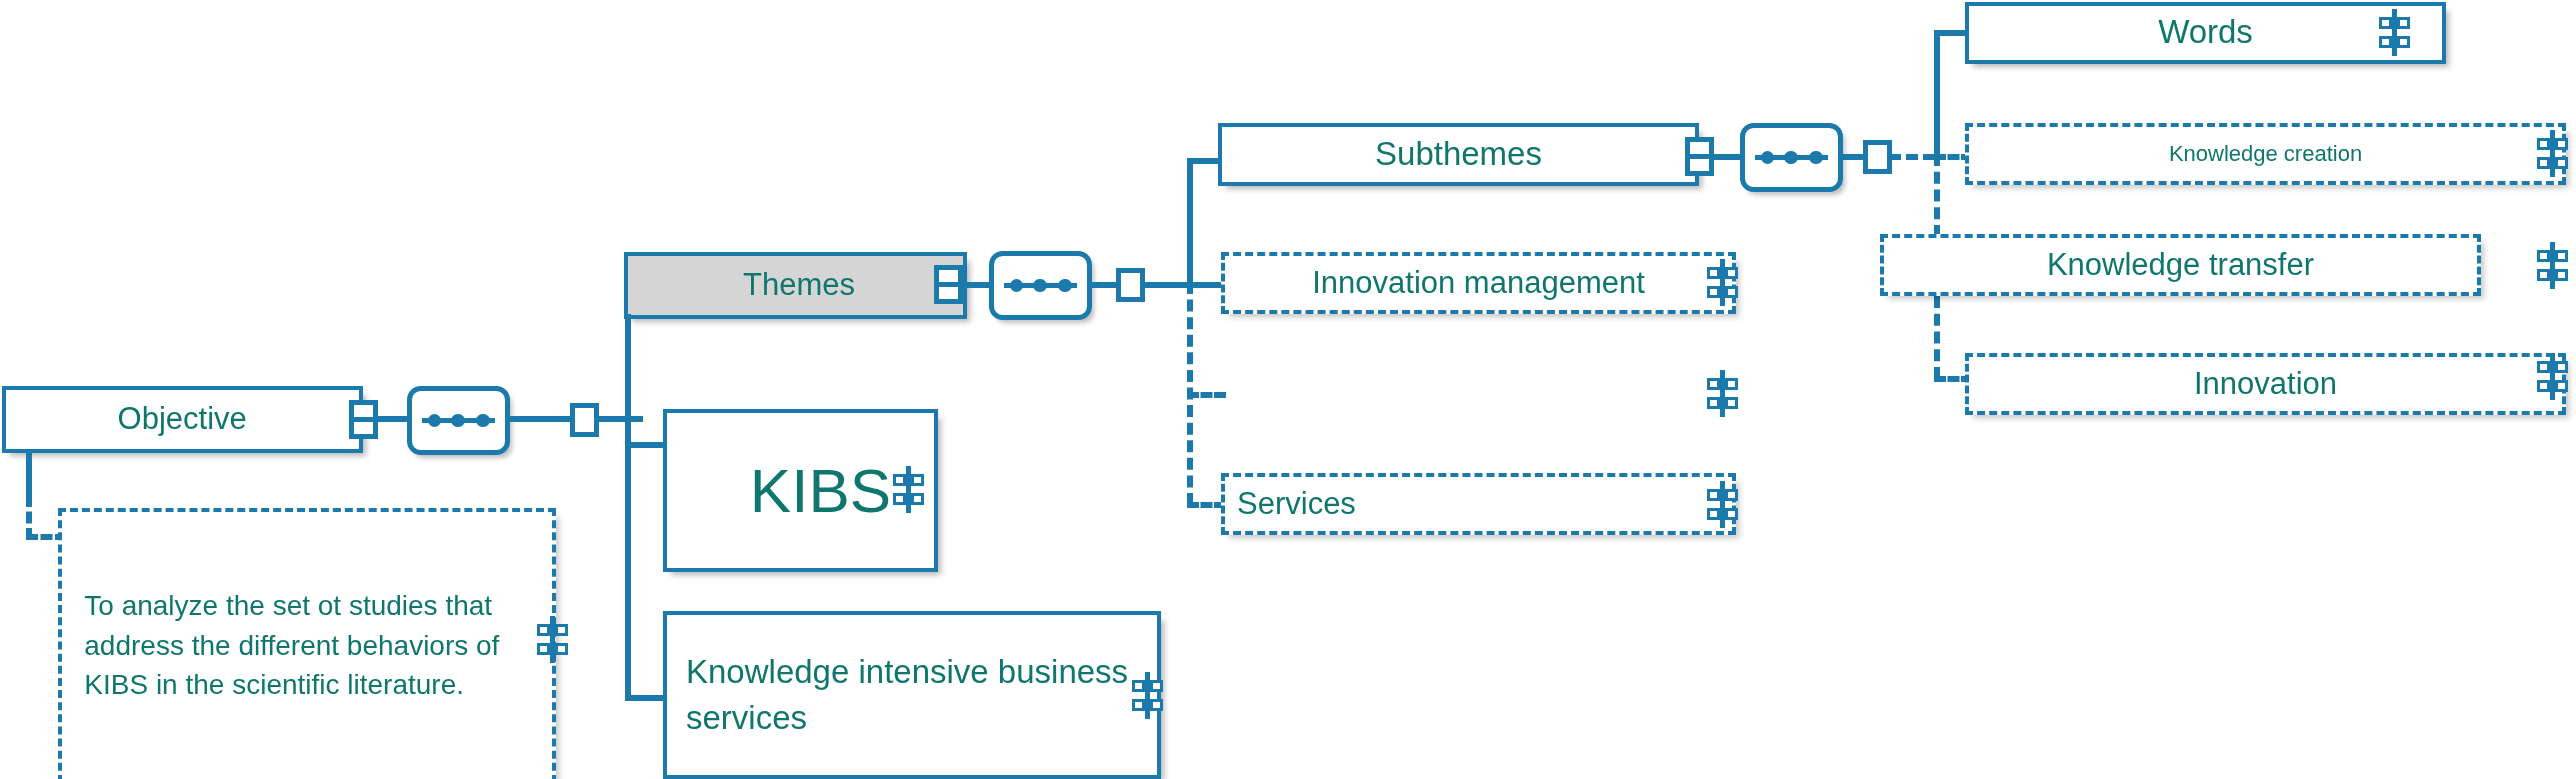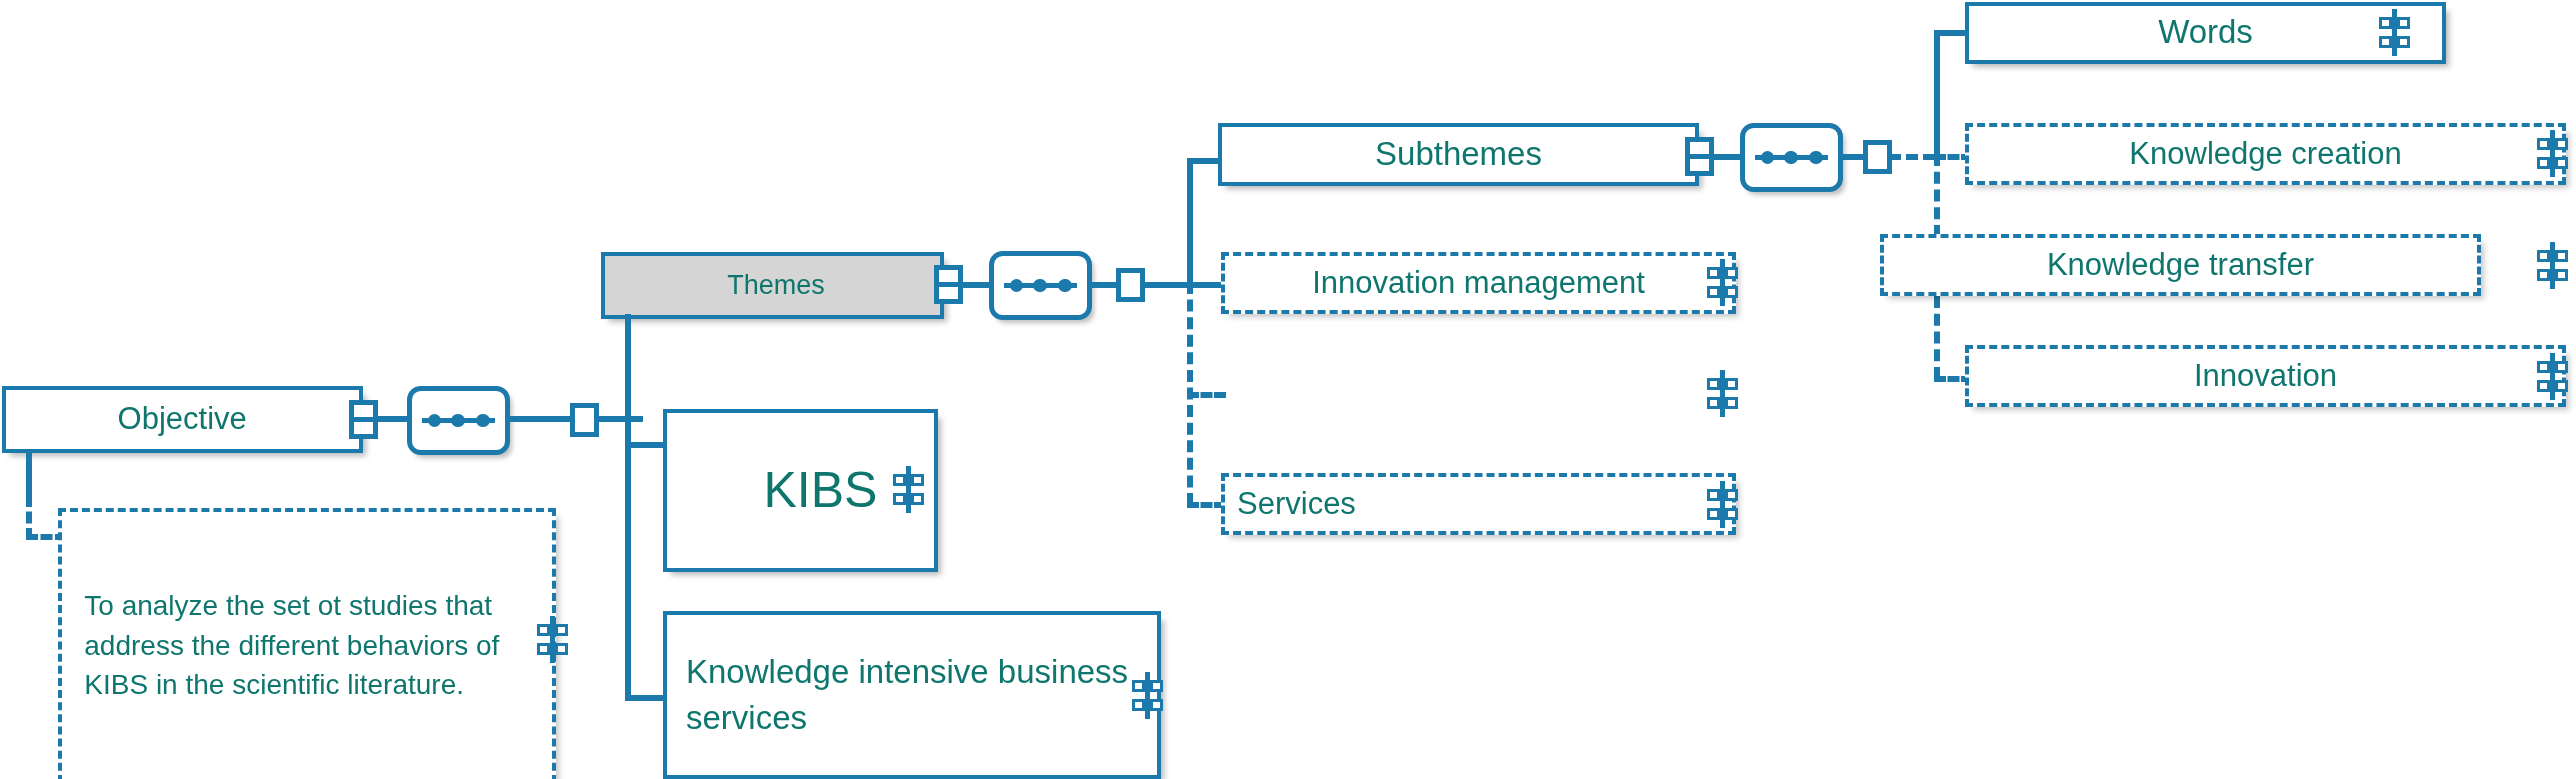--- a/index.html
+++ b/index.html
@@ -82,42 +82,42 @@
     <span class="lbl" style="text-align:left;line-height:1.42;">To analyze the set ot studies that address the different behaviors of KIBS in the scientific literature.</span>
   </div>
   <div class="grid" style="left:537px;top:624px;">
     <u></u>
     <i class="a"></i>
       <i class="b"></i>
     <i class="c"></i>
       <i class="d"></i>
   </div>
 
-  <div class="node solid selected" style="left:601px;top:252px;width:343px;height:67px;font-size:27px;padding-left:7px;">
+  <div class="node solid selected" style="left:624px;top:252px;width:343px;height:67px;font-size:31px;padding-left:7px;">
     <span class="lbl">Themes</span>
   </div>
   <div class="sqicon" style="left:934px;top:265px;"></div>
   <div class="ln lnH" style="left:960px;top:282px;width:34px;"></div>
 
   <div class="beads" style="left:989px;top:251px;">
     <span class="bar"></span>
     <span class="bd" style="left:15.5px;"></span>
     <span class="bd" style="left:39px;"></span>
     <span class="bd" style="left:64px;"></span>
   </div>
 
   <div class="ln lnH" style="left:1091px;top:282px;width:29px;"></div>
   <div class="sqplain" style="left:1116px;top:268px;"></div>
   <div class="ln lnH" style="left:1144px;top:282px;width:45px;"></div>
 
   <div class="ln lnV" style="left:625px;top:314px;height:386px;"></div>
   <div class="ln lnH" style="left:625px;top:442px;width:45px;"></div>
   <div class="ln lnH" style="left:625px;top:695px;width:45px;"></div>
 
-  <div class="node solid" style="left:663px;top:409px;width:275px;height:163px;font-size:50px;padding-left:40px;">
+  <div class="node solid" style="left:663px;top:409px;width:275px;height:163px;font-size:62px;padding-left:40px;">
     <span class="lbl">KIBS</span>
   </div>
   <div class="grid" style="left:893px;top:474px;">
     <u></u>
     <i class="a"></i>
       <i class="b"></i>
     <i class="c"></i>
       <i class="d"></i>
   </div>
 
@@ -197,21 +197,21 @@
     <span class="lbl">Words</span>
   </div>
   <div class="grid" style="left:2379px;top:17px;">
     <u></u>
     <i class="a"></i>
       <i class="b"></i>
     <i class="c"></i>
       <i class="d"></i>
   </div>
 
-  <div class="node dashed" style="left:1965px;top:123px;width:601px;height:62px;font-size:31px;">
+  <div class="node dashed" style="left:1965px;top:123px;width:601px;height:62px;font-size:22px;">
     <span class="lbl">Knowledge creation</span>
   </div>
   <div class="grid" style="left:2537px;top:138px;">
     <u></u>
     <i class="a"></i>
       <i class="b"></i>
     <i class="c"></i>
       <i class="d"></i>
   </div>
 
@@ -219,21 +219,21 @@
     <span class="lbl">Knowledge transfer</span>
   </div>
   <div class="grid" style="left:2537px;top:250px;">
     <u></u>
     <i class="a"></i>
       <i class="b"></i>
     <i class="c"></i>
       <i class="d"></i>
   </div>
 
-  <div class="node dashed" style="left:1965px;top:345px;width:601px;height:62px;font-size:31px;">
+  <div class="node dashed" style="left:1965px;top:353px;width:601px;height:62px;font-size:31px;">
     <span class="lbl">Innovation</span>
   </div>
   <div class="grid" style="left:2537px;top:361px;">
     <u></u>
     <i class="a"></i>
       <i class="b"></i>
     <i class="c"></i>
       <i class="d"></i>
   </div>
 

